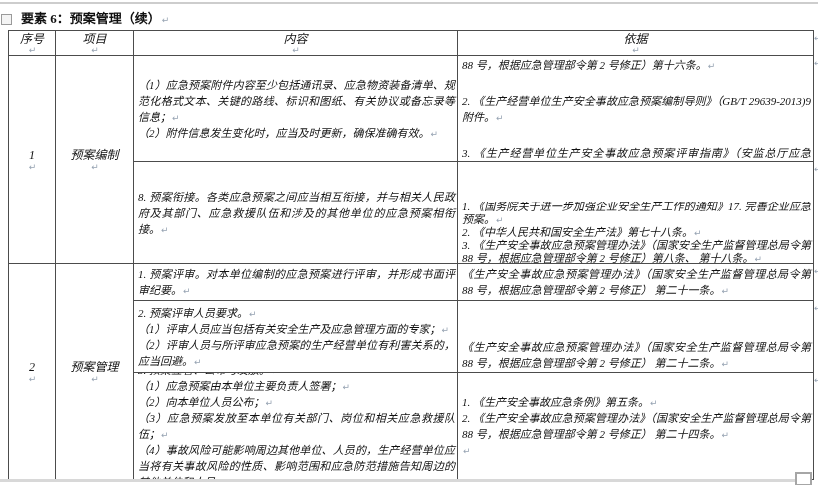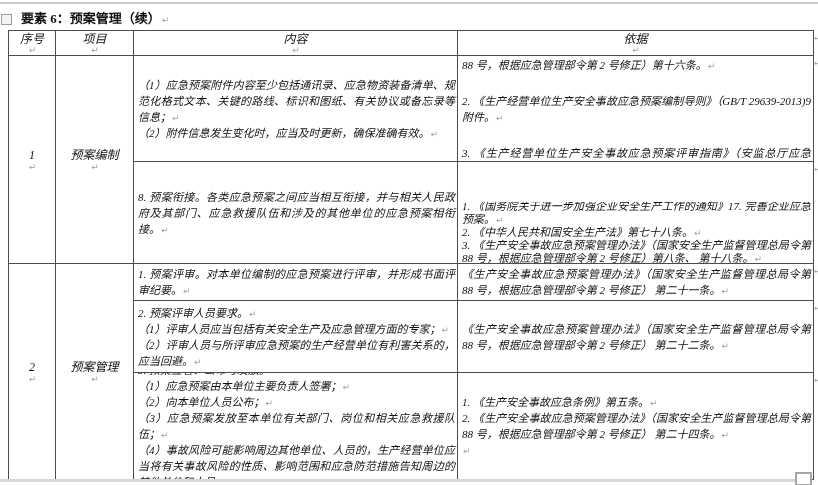--- a/index.html
+++ b/index.html
@@ -91,21 +91,21 @@
       <p>1. 预案评审。对本单位编制的应急预案进行评审，并形成书面评审纪要。<span class="pmark">↵</span></p>
     </div>
     <div class="c noR" style="grid-area: 4 / 4 / span 1;">
       <p>《生产安全事故应急预案管理办法》（国家安全生产监督管理总局令第 88 号，根据应急管理部令第 2 号修正） 第二十一条。<span class="pmark">↵</span></p>
     </div>
     <div class="c " style="grid-area: 5 / 3 / span 1;">
       <p>2. 预案评审人员要求。<span class="pmark">↵</span></p>
       <p>（1）评审人员应当包括有关安全生产及应急管理方面的专家；<span class="pmark">↵</span></p>
       <p>（2）评审人员与所评审应急预案的生产经营单位有利害关系的，应当回避。<span class="pmark">↵</span></p>
     </div>
-    <div class="c noR" style="grid-area: 5 / 4 / span 1;">
+    <div class="c noR" style="grid-area: 5 / 4 / span 1; justify-content: flex-end;">
       <p>《生产安全事故应急预案管理办法》（国家安全生产监督管理总局令第 88 号，根据应急管理部令第 2 号修正） 第二十二条。<span class="pmark">↵</span></p>
     </div>
     <div class="c noB" style="grid-area: 6 / 3 / span 1;">
       <p>3. 预案签署、公布与发放。<span class="pmark">↵</span></p>
       <p>（1）应急预案由本单位主要负责人签署；<span class="pmark">↵</span></p>
       <p>（2）向本单位人员公布；<span class="pmark">↵</span></p>
       <p>（3）应急预案发放至本单位有关部门、岗位和相关应急救援队伍；<span class="pmark">↵</span></p>
       <p>（4）事故风险可能影响周边其他单位、人员的，生产经营单位应当将有关事故风险的性质、影响范围和应急防范措施告知周边的其他单位和人员。<span class="pmark">↵</span></p>
     </div>
     <div class="c noR noB" style="grid-area: 6 / 4 / span 1;">

